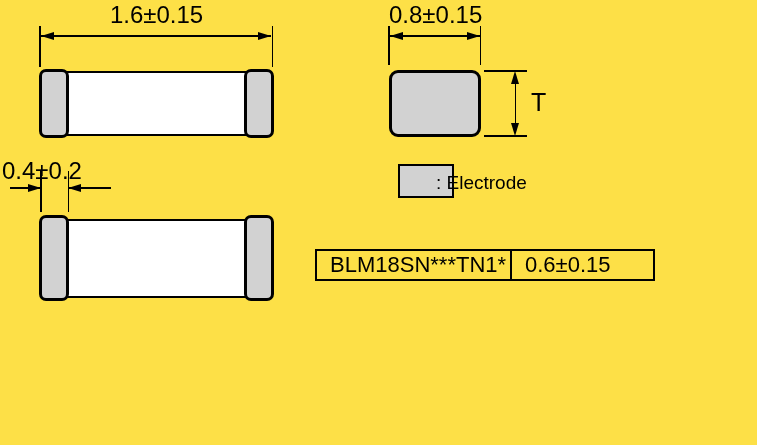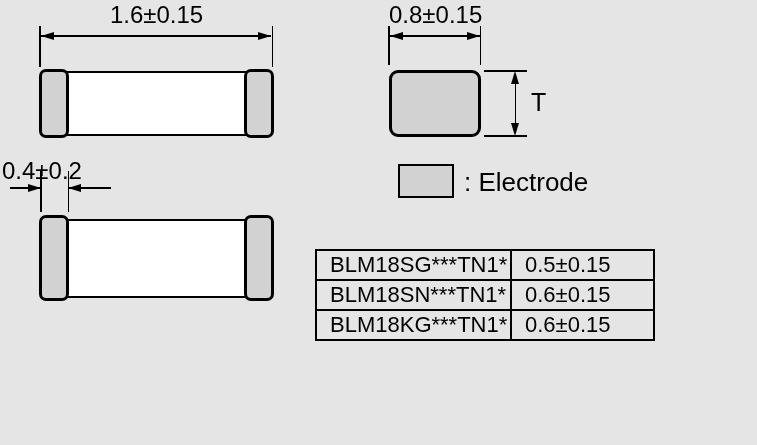--- a/index.html
+++ b/index.html
@@ -1,32 +1,32 @@
 <!DOCTYPE html>
 <html><head>
 <meta charset="utf-8">
 <style>
   html,body{margin:0;padding:0;background:#fff;}
   .canvas{
-    position:relative;width:757px;height:445px;background:#e5e5e5;
+    position:relative;width:757px;height:445px;background:#fde047;
     font-family:"Liberation Sans", sans-serif;color:#000;overflow:hidden;
   }
   .hline{position:absolute;background:#000;height:1.5px;}
   .vline{position:absolute;background:#000;width:1.5px;}
   .ah{position:absolute;width:0;height:0;}
   .ah.left{border-top:4px solid transparent;border-bottom:4px solid transparent;border-right:13px solid #000;}
   .ah.right{border-top:4px solid transparent;border-bottom:4px solid transparent;border-left:13px solid #000;}
   .ah.up{border-left:4px solid transparent;border-right:4px solid transparent;border-bottom:13px solid #000;}
   .ah.down{border-left:4px solid transparent;border-right:4px solid transparent;border-top:13px solid #000;}
   .dim-label{position:absolute;font-size:24px;line-height:27px;white-space:nowrap;}
   .chip-body{position:absolute;background:#fff;border:2px solid #000;box-sizing:border-box;}
   .electrode{position:absolute;background:#d2d2d2;border:3px solid #000;border-radius:7px;box-sizing:border-box;}
   .end-body{position:absolute;background:#d2d2d2;border:3px solid #000;border-radius:9px;box-sizing:border-box;}
   .legend-swatch{position:absolute;left:398px;top:164px;width:56px;height:34px;background:#d2d2d2;border:2px solid #000;box-sizing:border-box;}
-  .legend-label{position:absolute;left:464px;top:170px;font-size:26px;line-height:25px;white-space:nowrap;}
+  .legend-label{position:absolute;left:436px;top:170px;font-size:19px;line-height:25px;white-space:nowrap;}
   .tlabel{position:absolute;left:531px;top:88px;font-size:25px;}
   table.dim-table{
     position:absolute;left:315px;top:249px;width:338px;
     border-collapse:collapse;table-layout:fixed;font-size:22px;
   }
   table.dim-table td{
     border:2px solid #000;height:28px;padding:0 0 0 13px;
     vertical-align:middle;white-space:nowrap;overflow:hidden;
   }
   .units-note{position:absolute;left:600px;top:402px;width:151px;text-align:right;font-size:22px;}
@@ -82,28 +82,20 @@
     <div class="legend-label">: Electrode</div>
   </div>
 
   <table class="dim-table">
     <colgroup>
         <col style="width:195px">
         <col style="width:143px">
       </colgroup>
     <tbody>
       <tr>
-        <td>BLM18SG***TN1*</td>
-        <td>0.5±0.15</td>
-      </tr>
-      <tr>
         <td>BLM18SN***TN1*</td>
-        <td>0.6±0.15</td>
-      </tr>
-      <tr>
-        <td>BLM18KG***TN1*</td>
         <td>0.6±0.15</td>
       </tr>
     </tbody>
   </table>
 
 
 </div>
 
 </body></html>

